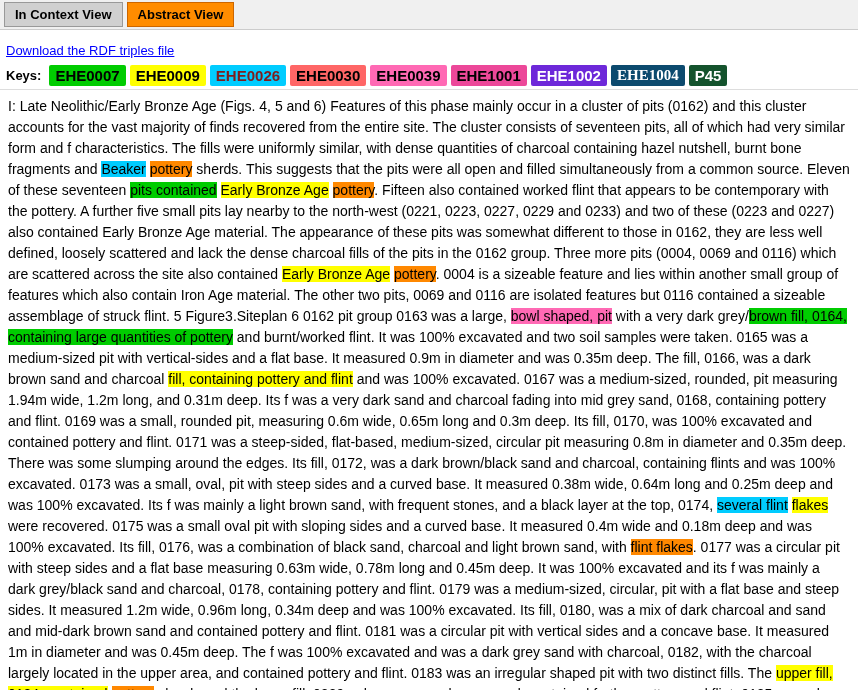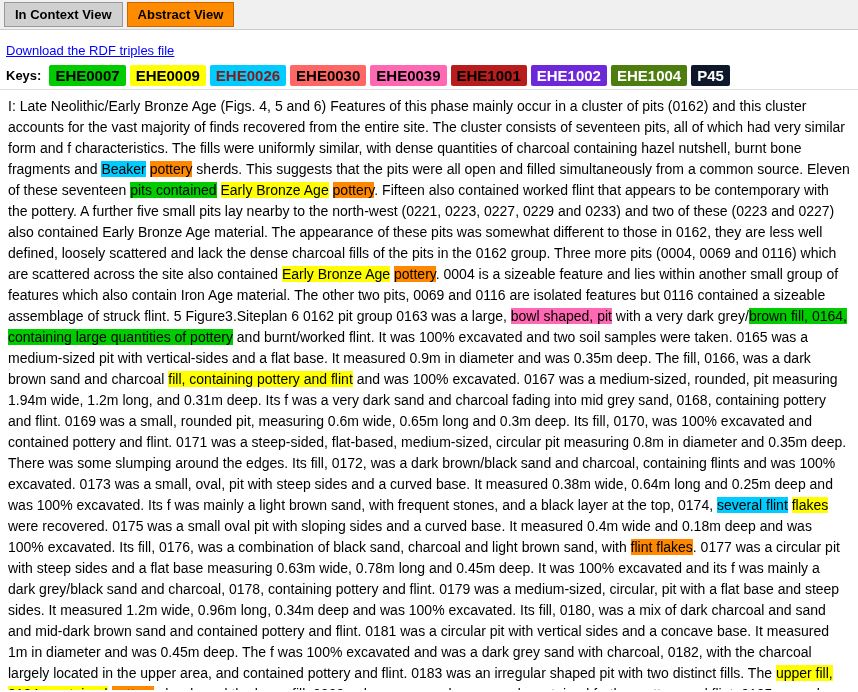--- a/index.html
+++ b/index.html
@@ -91,23 +91,23 @@
 
 <a id="download-link">Download the RDF triples file</a>
 
 <div id="keys-bar">
   <span class="keys-label">Keys:</span>
   <span class="key-badge" style="background:#00cc00;color:#000;">EHE0007</span>
   <span class="key-badge" style="background:#ffff00;color:#000;">EHE0009</span>
   <span class="key-badge" style="background:#00ccff;color:#7f1d1d;">EHE0026</span>
   <span class="key-badge" style="background:#ff6666;color:#000;">EHE0030</span>
   <span class="key-badge" style="background:#ff69b4;color:#000000;">EHE0039</span>
-  <span class="key-badge" style="background:#b91c1c;color:#000;">EHE1001</span>
+  <span class="key-badge" style="background:#ec4899;color:#000;">EHE1001</span>
   <span class="key-badge" style="background:#6d28d9;color:#fff;">EHE1002</span>
-  <span class="key-badge" style="background:#4d7c0f;color:#fff;">EHE1004</span>
-  <span class="key-badge" style="background:#0f172a;color:#fff;">P45</span>
+  <span class="key-badge" style="background:#0c4a6e;color:#fff;font-family:Liberation Serif, serif;">EHE1004</span>
+  <span class="key-badge" style="background:#14532d;color:#fff;">P45</span>
 </div>
 
 <div id="content-area">
   <p>
     I: Late Neolithic/Early Bronze Age (Figs. 4, 5 and 6) Features of this phase mainly occur in a cluster of pits (0162) and this cluster accounts for the vast majority of finds recovered from the entire site. The cluster consists of seventeen pits, all of which had very similar form and f characteristics. The fills were uniformly similar, with dense quantities of charcoal containing hazel nutshell, burnt bone fragments and <span class="hl-cyan">Beaker</span> <span class="hl-orange">pottery</span> sherds. This suggests that the pits were all open and filled simultaneously from a common source. Eleven of these seventeen <span class="hl-green">pits contained</span> <span class="hl-yellow">Early Bronze Age</span> <span class="hl-orange">pottery</span>. Fifteen also contained worked flint that appears to be contemporary with the pottery. A further five small pits lay nearby to the north-west (0221, 0223, 0227, 0229 and 0233) and two of these (0223 and 0227) also contained Early Bronze Age material. The appearance of these pits was somewhat different to those in 0162, they are less well defined, loosely scattered and lack the dense charcoal fills of the pits in the 0162 group. Three more pits (0004, 0069 and 0116) which are scattered across the site also contained <span class="hl-yellow">Early Bronze Age</span> <span class="hl-orange">pottery</span>. 0004 is a sizeable feature and lies within another small group of features which also contain Iron Age material. The other two pits, 0069 and 0116 are isolated features but 0116 contained a sizeable assemblage of struck flint. 5 Figure3.Siteplan 6 0162 pit group 0163 was a large, <span class="hl-pink">bowl shaped, pit</span> with a very dark grey/<span class="hl-green">brown fill, 0164, containing large quantities of pottery</span> and burnt/worked flint. It was 100% excavated and two soil samples were taken. 0165 was a medium-sized pit with vertical-sides and a flat base. It measured 0.9m in diameter and was 0.35m deep. The fill, 0166, was a dark brown sand and charcoal <span class="hl-yellow">fill, containing pottery and flint</span> and was 100% excavated. 0167 was a medium-sized, rounded, pit measuring 1.94m wide, 1.2m long, and 0.31m deep. Its f was a very dark sand and charcoal fading into mid grey sand, 0168, containing pottery and flint. 0169 was a small, rounded pit, measuring 0.6m wide, 0.65m long and 0.3m deep. Its fill, 0170, was 100% excavated and contained pottery and flint. 0171 was a steep-sided, flat-based, medium-sized, circular pit measuring 0.8m in diameter and 0.35m deep. There was some slumping around the edges. Its fill, 0172, was a dark brown/black sand and charcoal, containing flints and was 100% excavated. 0173 was a small, oval, pit with steep sides and a curved base. It measured 0.38m wide, 0.64m long and 0.25m deep and was 100% excavated. Its f was mainly a light brown sand, with frequent stones, and a black layer at the top, 0174, <span class="hl-cyan">several flint</span> <span class="hl-yellow">flakes</span> were recovered. 0175 was a small oval pit with sloping sides and a curved base. It measured 0.4m wide and 0.18m deep and was 100% excavated. Its fill, 0176, was a combination of black sand, charcoal and light brown sand, with <span class="hl-orange">flint flakes</span>. 0177 was a circular pit with steep sides and a flat base measuring 0.63m wide, 0.78m long and 0.45m deep. It was 100% excavated and its f was mainly a dark grey/black sand and charcoal, 0178, containing pottery and flint. 0179 was a medium-sized, circular, pit with a flat base and steep sides. It measured 1.2m wide, 0.96m long, 0.34m deep and was 100% excavated. Its fill, 0180, was a mix of dark charcoal and sand and mid-dark brown sand and contained pottery and flint. 0181 was a circular pit with vertical sides and a concave base. It measured 1m in diameter and was 0.45m deep. The f was 100% excavated and was a dark grey sand with charcoal, 0182, with the charcoal largely located in the upper area, and contained pottery and flint. 0183 was an irregular shaped pit with two distinct fills. The <span class="hl-yellow">upper fill, 0184, contained</span> <span class="hl-orange">pottery</span> sherds and the lower fill, 0239, a homogenous brown sand, contained further pottery and flint. 0185 was a large sub-square pit with sloped sides, measuring 1.4m wide, 1.2m long and 0.38m deep. It had three fills, the upper being a grey/brown coarse sand with frequent small stones (0186). The middle fill, 0235, was a yellow/brown sand and the basal fill, 0236...
   </p>
 </div>
 
 </body></html>

